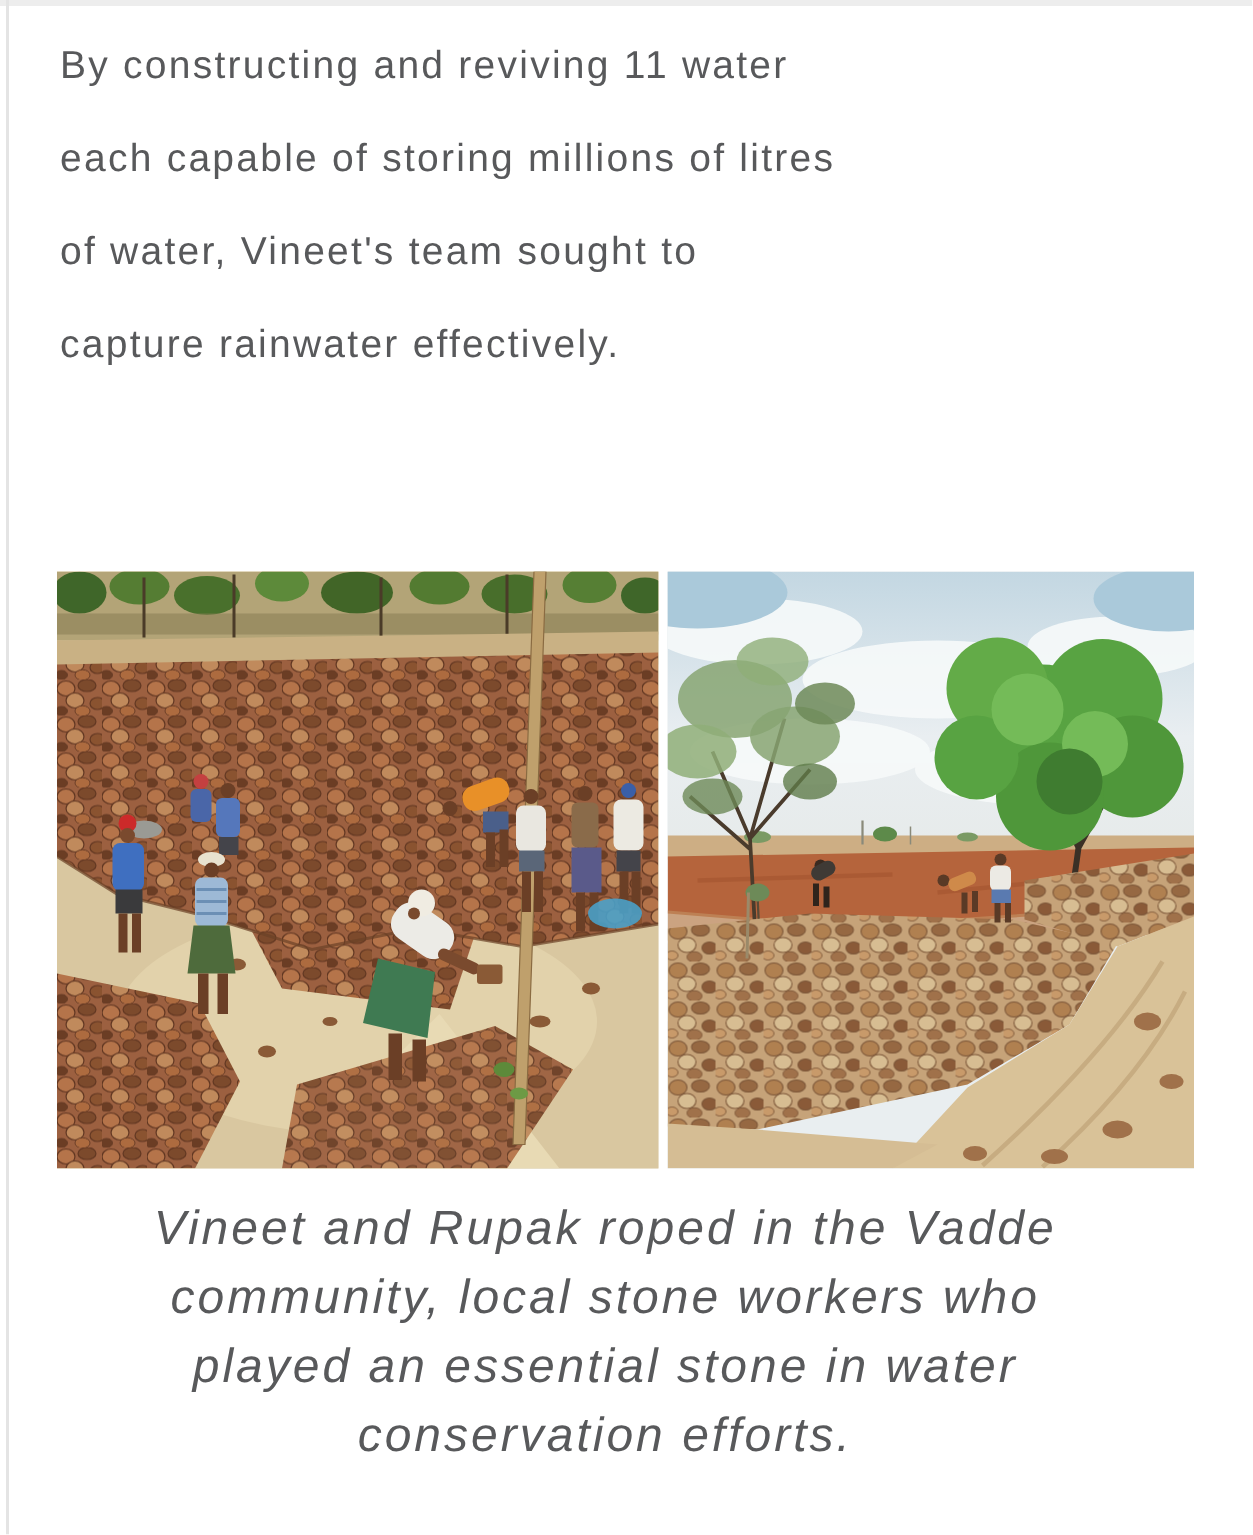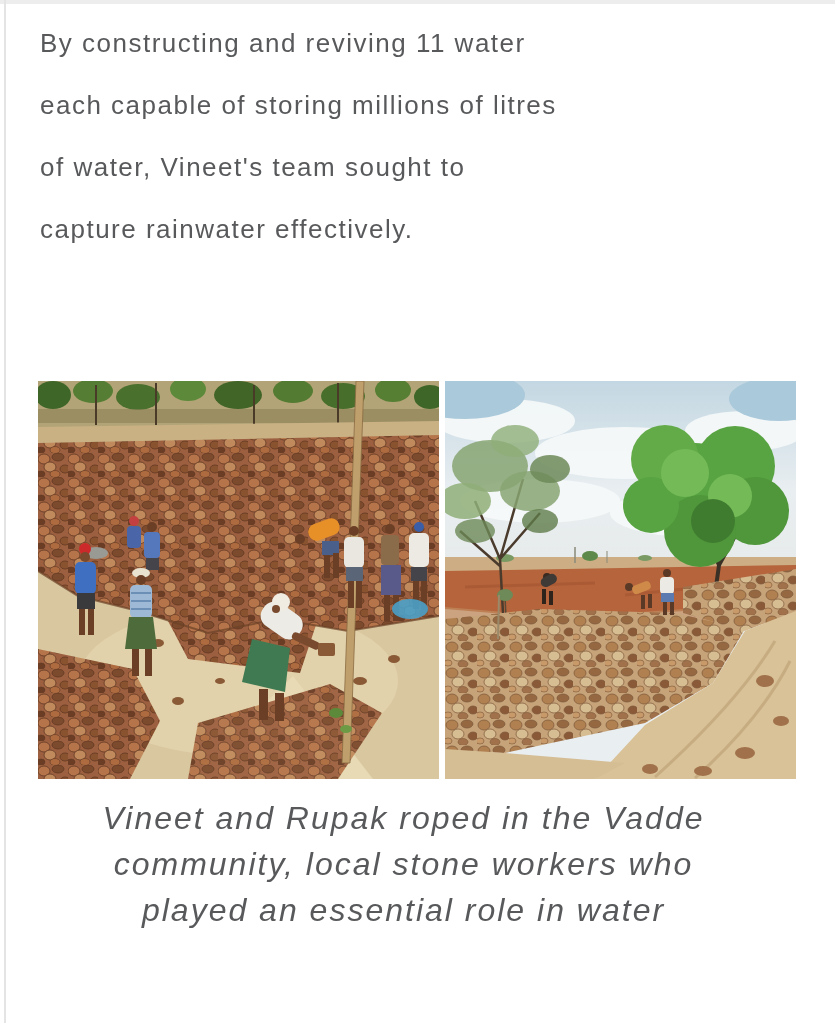--- a/index.html
+++ b/index.html
@@ -281,14 +281,15 @@
         <rect x="218" y="221" width="4" height="13" fill="#5a3a26"></rect>
         <rect x="225" y="221" width="4" height="13" fill="#5a3a26"></rect>
       </g>
     </svg>
   </div>
 </div>
 
 <div class="caption">
   <div class="c-line">Vineet and Rupak roped in the Vadde</div>
   <div class="c-line">community, local stone workers who</div>
-  <div class="c-line">played an essential role in water</div>
+  <div class="c-line">played an essential stone in water</div>
+  <div class="c-line">conservation efforts.</div>
 </div>
 
 </body></html>

